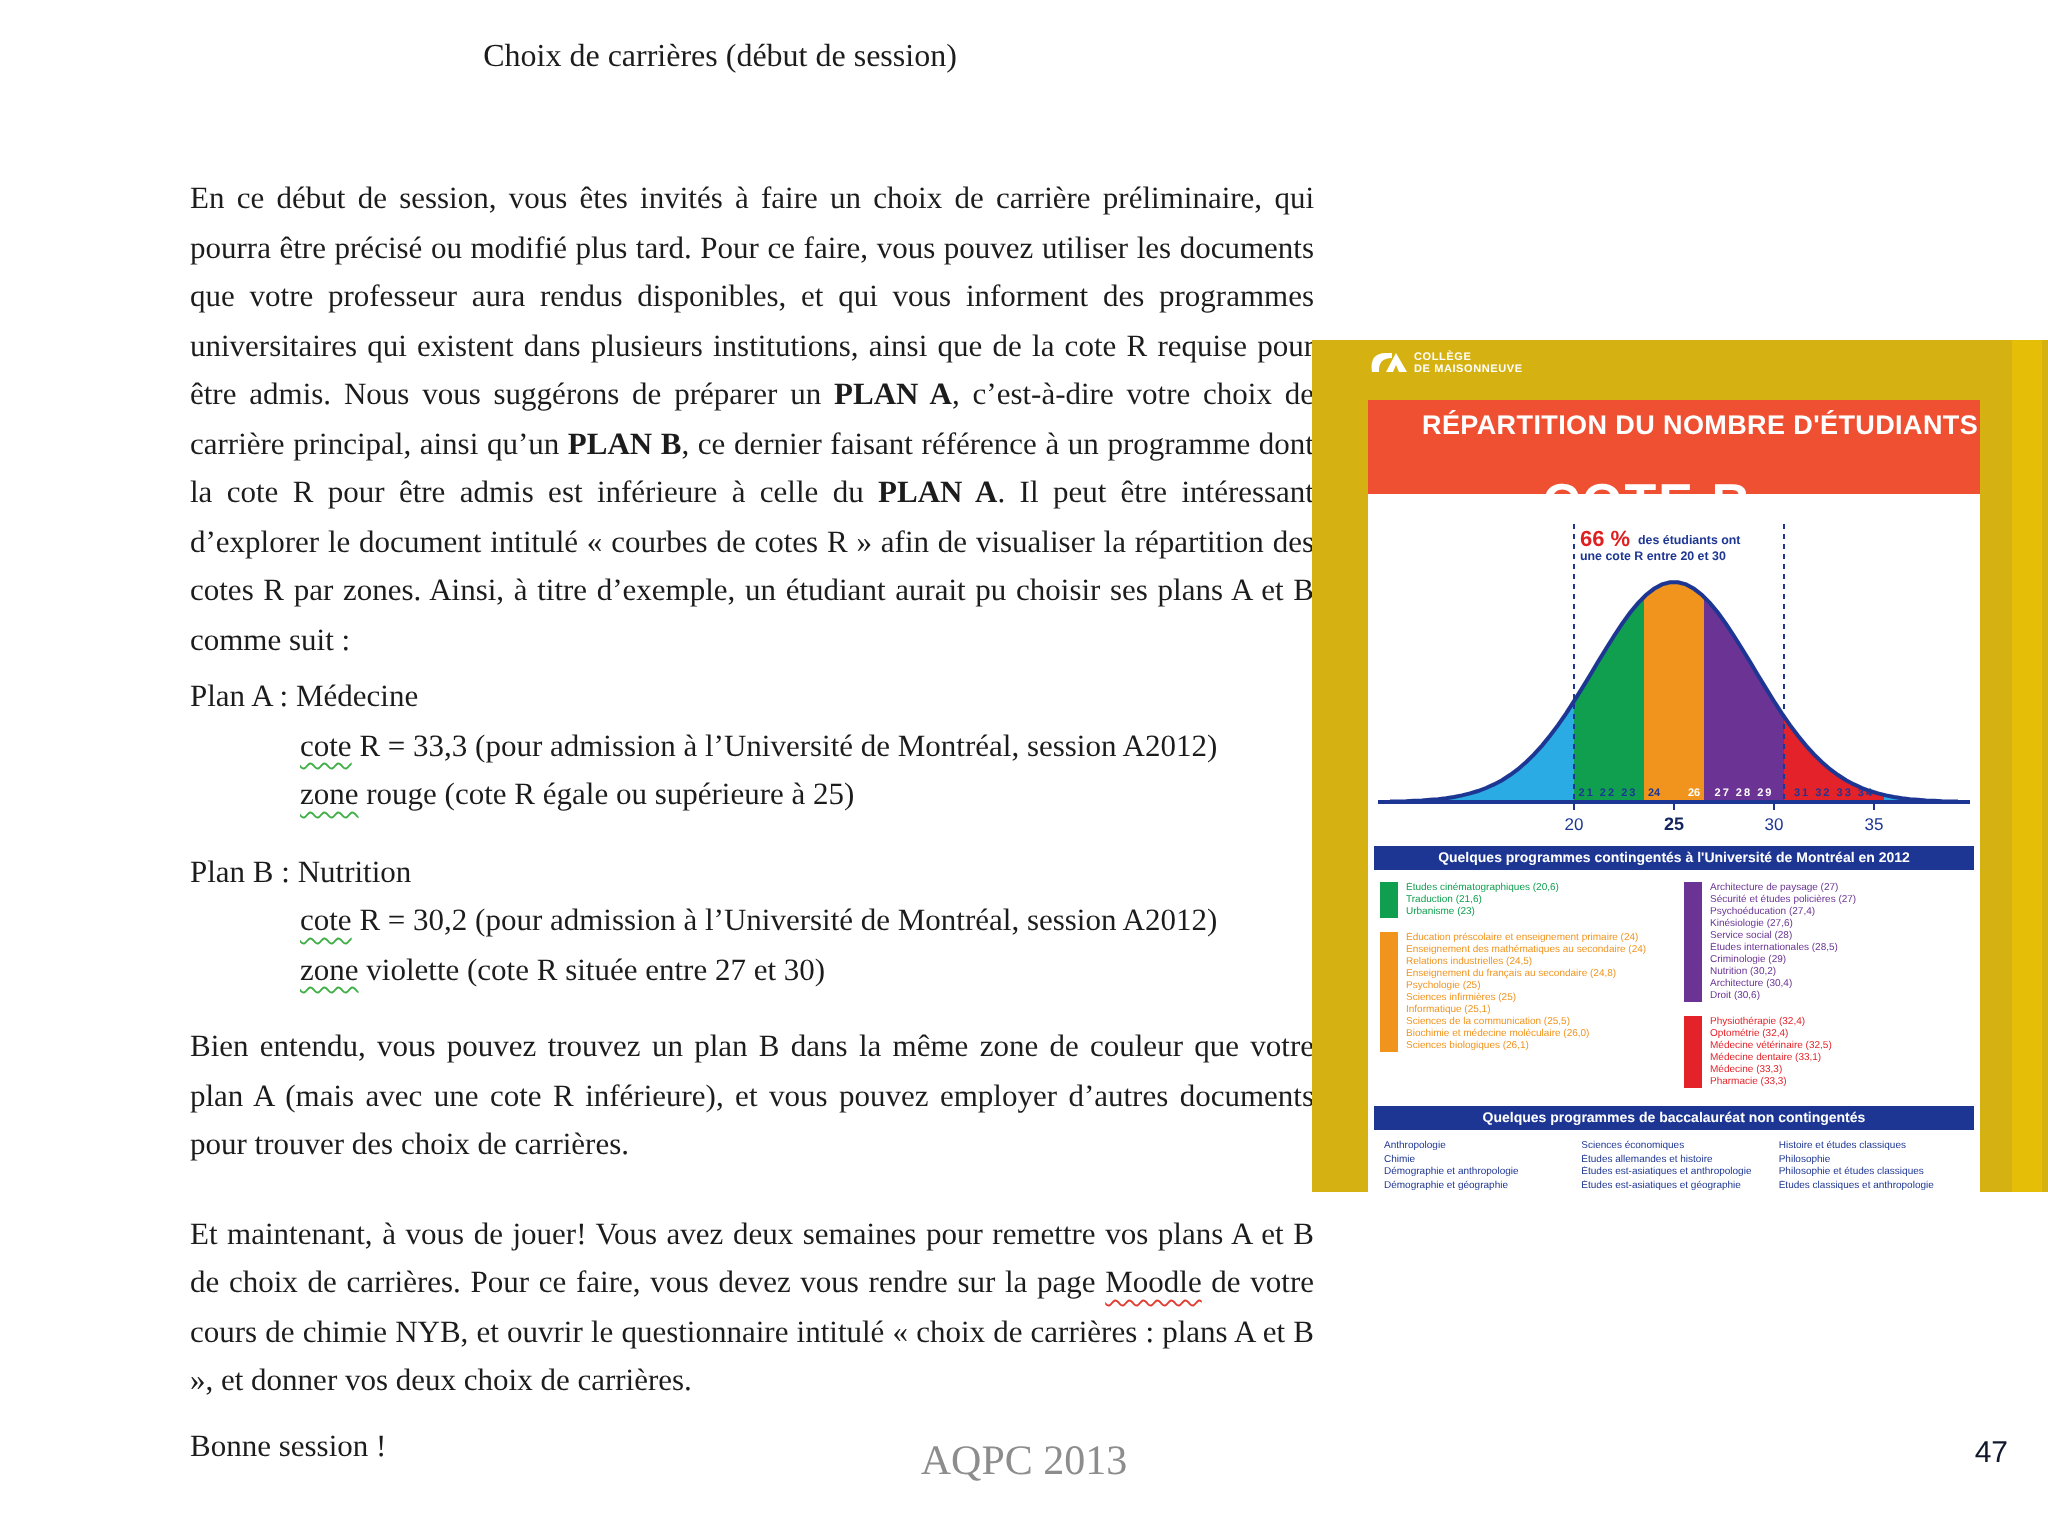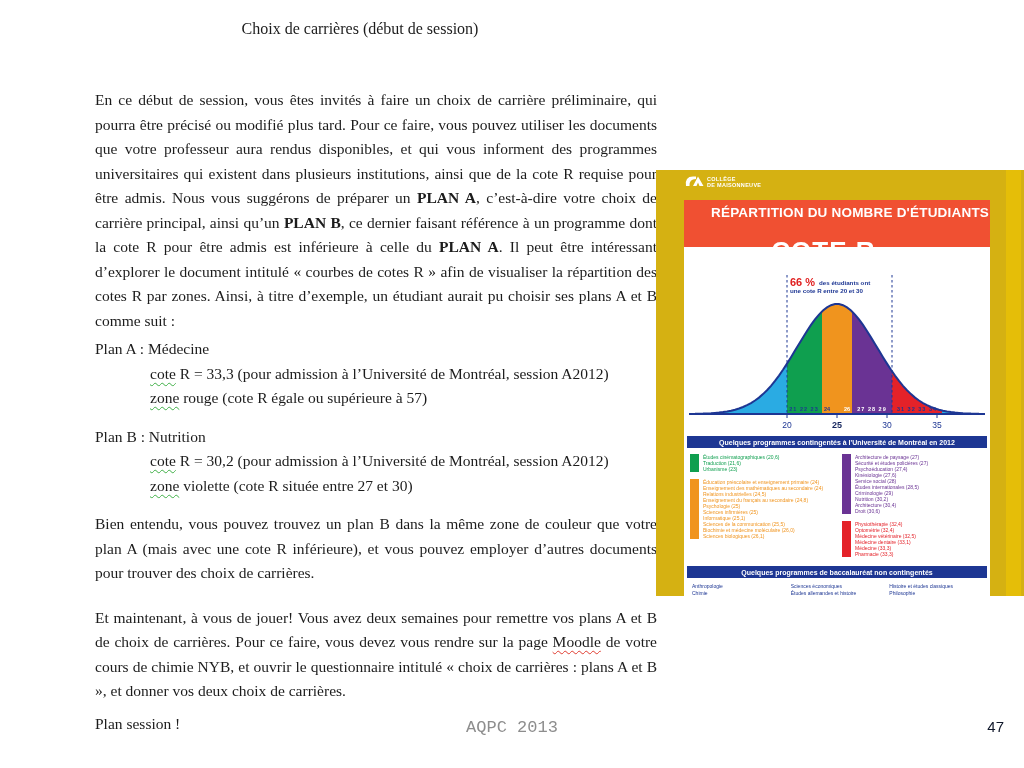--- a/index.html
+++ b/index.html
@@ -18,38 +18,38 @@
   .plan-block{margin:0 0 14px 0;}
   .plan-sub{padding-left:55px;}
   b{font-weight:bold;}
   .sq-green{text-decoration-line:underline;text-decoration-style:wavy;
             text-decoration-color:#3faf46;text-decoration-thickness:1px;text-underline-offset:3px;}
   .sq-red{text-decoration-line:underline;text-decoration-style:wavy;
           text-decoration-color:#e03c31;text-decoration-thickness:1px;text-underline-offset:3px;}
 
   
   .footer-center{position:absolute;left:0;right:0;top:718px;text-align:center;
-                 font-family:Liberation Mono, monospace;font-size:17px;color:#8d8d8d;}
+                 font-family:Liberation Serif, serif;font-size:21px;color:#8d8d8d;}
   .footer-page{position:absolute;right:20px;top:718px;font-family:"Liberation Sans",sans-serif;
                font-size:15px;color:#0f172a;}
 
   
   .panel{position:absolute;left:656px;top:170px;width:368px;height:426px;background:#d5b112;
          overflow:hidden;font-family:"Liberation Sans",sans-serif;}
   .panel-strip{position:absolute;right:3px;top:0;bottom:0;width:15px;background:#e5be08;}
   .logo-row{position:absolute;left:28px;top:5px;display:flex;align-items:center;gap:3px;color:#fff;}
   .logo-text{font-size:5.5px;font-weight:bold;line-height:6px;letter-spacing:.3px;}
   .orange-banner{position:absolute;left:28px;top:30px;width:306px;height:47px;background:#f05032;
                  color:#fff;font-weight:bold;box-sizing:border-box;padding:5px 0 0 12px;}
   .ob-line1{font-size:13.5px;letter-spacing:.2px;padding-left:15px;}
   .ob-line2{display:flex;align-items:baseline;gap:7px;margin-top:16px;}
   .ob-selon{font-size:13.5px;}
   .ob-big{font-size:26px;letter-spacing:1px;}
   .card{position:absolute;left:28px;top:77px;width:306px;height:349px;background:#ffffff;
-        box-sizing:border-box;padding-top:21px;}
+        box-sizing:border-box;padding-top:8px;}
   .chart-svg{display:block;margin:0 auto;}
   .navy-banner{margin:2px 3px;background:#1d3693;color:#ffffff;font-size:7px;font-weight:bold;
                text-align:center;padding:3px 0 2px 0;}
   .columns{display:flex;padding:4px 6px 0 6px;gap:10px;}
   .col{flex:1;min-width:0;}
   .pgroup{display:flex;margin-bottom:7px;}
   .pgroup .bar{width:9px;margin-right:4px;flex:none;}
   .plist{flex:1;min-width:0;}
   .pitem{font-size:5px;line-height:6px;white-space:nowrap;overflow:hidden;}
   .g-green .bar{background:#0f9f4f;} .g-green .pitem{color:#0f9f4f;}
@@ -66,34 +66,34 @@
 <div class="slide">
 
   <div class="doc-title">Choix de carrières (début de session)</div>
 
   <div class="doc-body">
     <p class="p1"><span>En ce début de session, vous êtes invités à faire un choix de carrière préliminaire, qui pourra être précisé ou modifié plus tard. Pour ce faire, vous pouvez utiliser les documents que votre professeur aura rendus disponibles, et qui vous informent des programmes universitaires qui existent dans plusieurs institutions, ainsi que de la cote R requise pour être admis. Nous vous suggérons de préparer un </span><b>PLAN A</b><span>, c’est-à-dire votre choix de carrière principal, ainsi qu’un </span><b>PLAN B</b><span>, ce dernier faisant référence à un programme dont la cote R pour être admis est inférieure à celle du </span><b>PLAN A</b><span>. Il peut être intéressant d’explorer le document intitulé « courbes de cotes R » afin de visualiser la répartition des cotes R par zones. Ainsi, à titre d’exemple, un étudiant aurait pu choisir ses plans A et B comme suit :</span></p>
 
     <div class="plan-block">
       <div>Plan A : Médecine</div>
       <div class="plan-sub"><span class="sq-green">cote</span><span> R = 33,3 (pour admission à l’Université de Montréal, session A2012)</span></div>
-      <div class="plan-sub"><span class="sq-green">zone</span><span> rouge (cote R égale ou supérieure à 57)</span></div>
+      <div class="plan-sub"><span class="sq-green">zone</span><span> rouge (cote R égale ou supérieure à 25)</span></div>
     </div>
 
     <div class="plan-block">
       <div>Plan B : Nutrition</div>
       <div class="plan-sub"><span class="sq-green">cote</span><span> R = 30,2 (pour admission à l’Université de Montréal, session A2012)</span></div>
       <div class="plan-sub"><span class="sq-green">zone</span><span> violette (cote R située entre 27 et 30)</span></div>
     </div>
 
     <p class="p4">Bien entendu, vous pouvez trouvez un plan B dans la même zone de couleur que votre plan A (mais avec une cote R inférieure), et vous pouvez employer d’autres documents pour trouver des choix de carrières.</p>
 
     <p class="p5"><span>Et maintenant, à vous de jouer! Vous avez deux semaines pour remettre vos plans A et B de choix de carrières. Pour ce faire, vous devez vous rendre sur la page </span><span class="sq-red">Moodle</span><span> de votre cours de chimie NYB, et ouvrir le questionnaire intitulé « choix de carrières : plans A et B », et donner vos deux choix de carrières.</span></p>
 
-    <p>Plan session !</p>
+    <p>Bonne session !</p>
   </div>
 
   <div class="footer-center">AQPC 2013</div>
   <div class="footer-page">47</div>
 
   <div class="panel">
     <div class="panel-strip"></div>
 
     <div class="logo-row">
       <svg width="20" height="13" viewBox="0 0 20 13">

